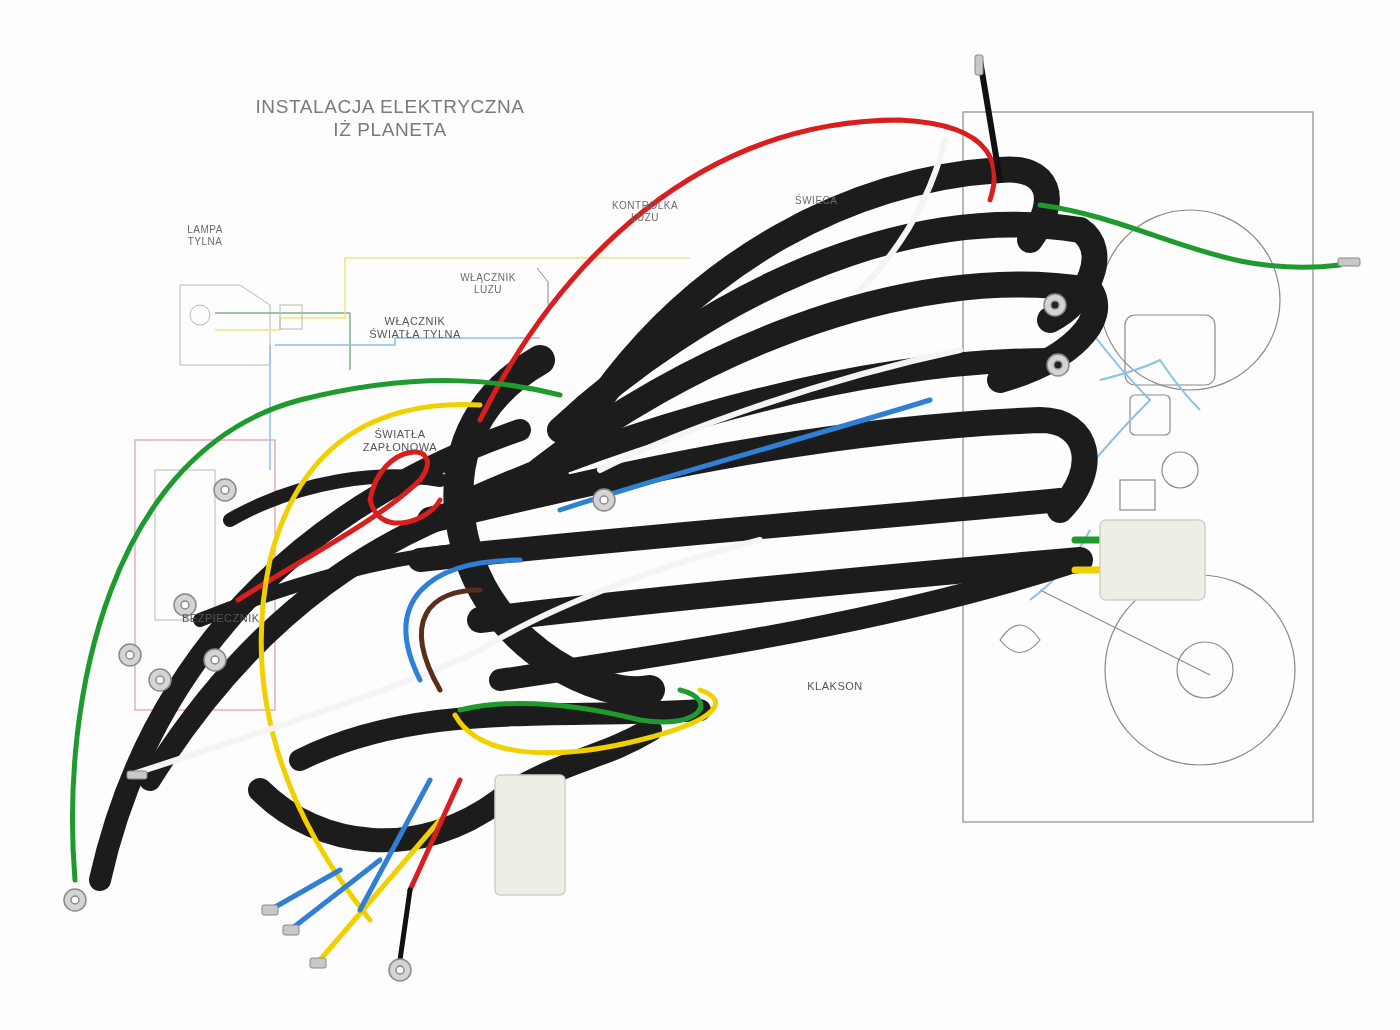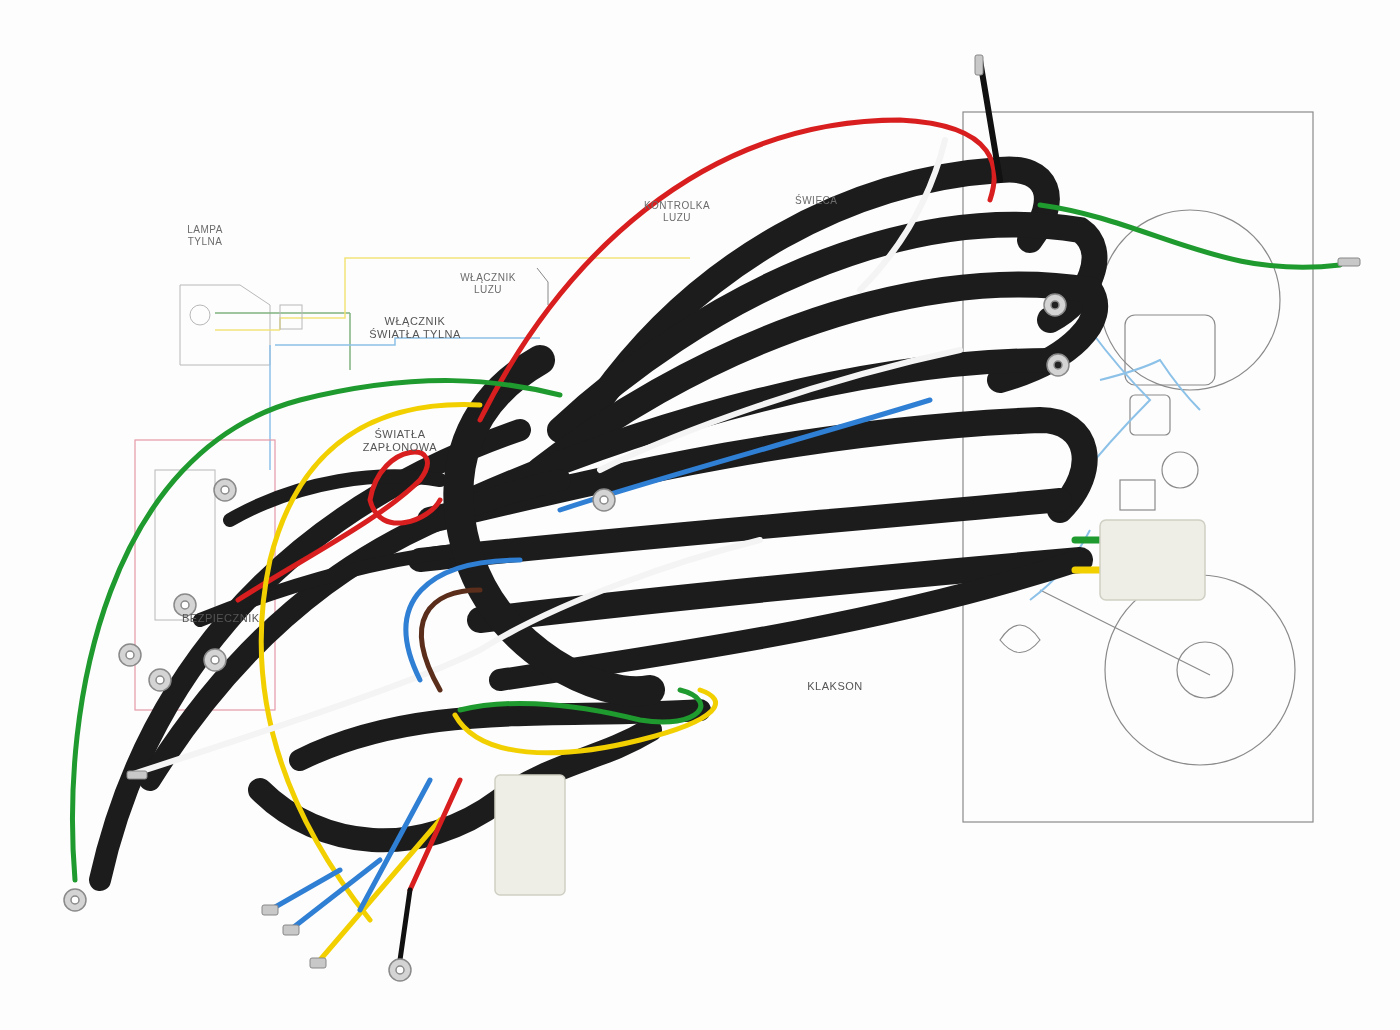--- a/index.html
+++ b/index.html
@@ -119,37 +119,41 @@
       <rect x="262" y="905" width="16" height="10" rx="2"></rect>
       <rect x="283" y="925" width="16" height="10" rx="2"></rect>
       <rect x="310" y="958" width="16" height="10" rx="2"></rect>
       <rect x="975" y="55" width="8" height="20" rx="2"></rect>
     </g>
 
     <rect x="1100" y="520" width="105" height="80" rx="6" fill="#eeeee6" stroke="#cfcfc4" stroke-width="1.5"></rect>
     <rect x="495" y="775" width="70" height="120" rx="5" fill="#eeeee6" stroke="#cfcfc4" stroke-width="1.5"></rect>
   </svg>
 
+  <div class="title">
+    <div>INSTALACJA ELEKTRYCZNA</div>
+    <div>IŻ PLANETA</div>
+  </div>
 
   <div class="label small" style="left:170px;top:224px;width:70px;text-align:center;">
     <div>LAMPA</div>
     <div>TYLNA</div>
   </div>
 
   <div class="label small" style="left:448px;top:272px;width:80px;">
     <div>WŁĄCZNIK</div>
     <div>LUZU</div>
   </div>
 
   <div class="label med" style="left:360px;top:315px;width:110px;">
     <div>WŁĄCZNIK</div>
     <div>ŚWIATŁA TYLNA</div>
   </div>
 
-  <div class="label small" style="left:632px;top:200px;width:90px;">
+  <div class="label small" style="left:600px;top:200px;width:90px;">
     <div>KONTROLKA</div>
     <div>LUZU</div>
   </div>
 
   <div class="label small" style="left:795px;top:195px;width:40px;">ŚWIECA</div>
 
   <div class="label med" style="left:355px;top:428px;width:90px;">
     <div>ŚWIATŁA</div>
     <div>ZAPŁONOWA</div>
   </div>

